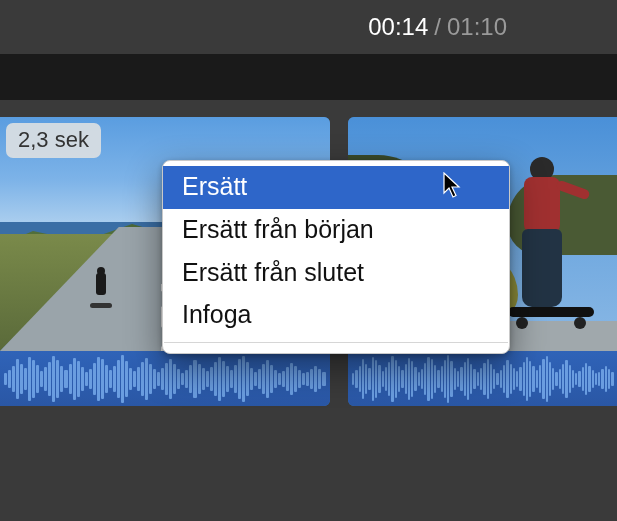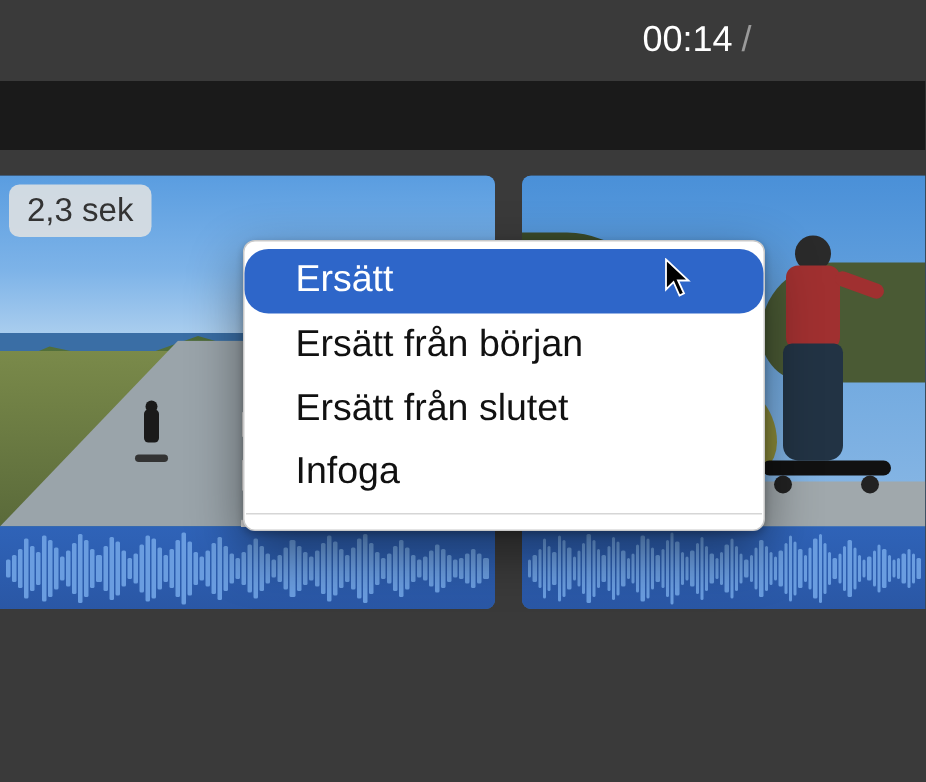--- a/index.html
+++ b/index.html
@@ -173,24 +173,23 @@
     background: #ffffff;
     border: 1px solid #c9c9c9;
     border-radius: 8px;
     box-shadow: 0 14px 36px rgba(0,0,0,0.45), 0 2px 6px rgba(0,0,0,0.25);
     padding: 5px 0;
     z-index: 20;
     font-size: 25px;
     color: #111;
   }
   .context-menu .item {
-    padding: 4px 34px 5px;
+    padding: 4px 19px 5px;
     line-height: 1.35;
     white-space: nowrap;
-    border-radius: 16px;
   }
   .context-menu .item.selected {
     background: #2e66c9;
     color: #fff;
   }
   .context-menu .sep {
     height: 1px;
     margin: 5px 1px;
     background: #d6d6d6;
   }
@@ -204,20 +203,21 @@
     z-index: 30;
     pointer-events: none;
   }
 </style>
 </head>
 <body>
 
 <div class="topbar">
   <span class="time-current">00:14</span>
   <span class="time-sep">/</span>
+  <span class="time-total">01:10</span>
 </div>
 
 <div class="black-strip"></div>
 
 <div class="track-area">
 
   <div class="clip clip-left">
     <div class="thumb">
       <div class="sky"></div>
       <div class="mtn"></div>

